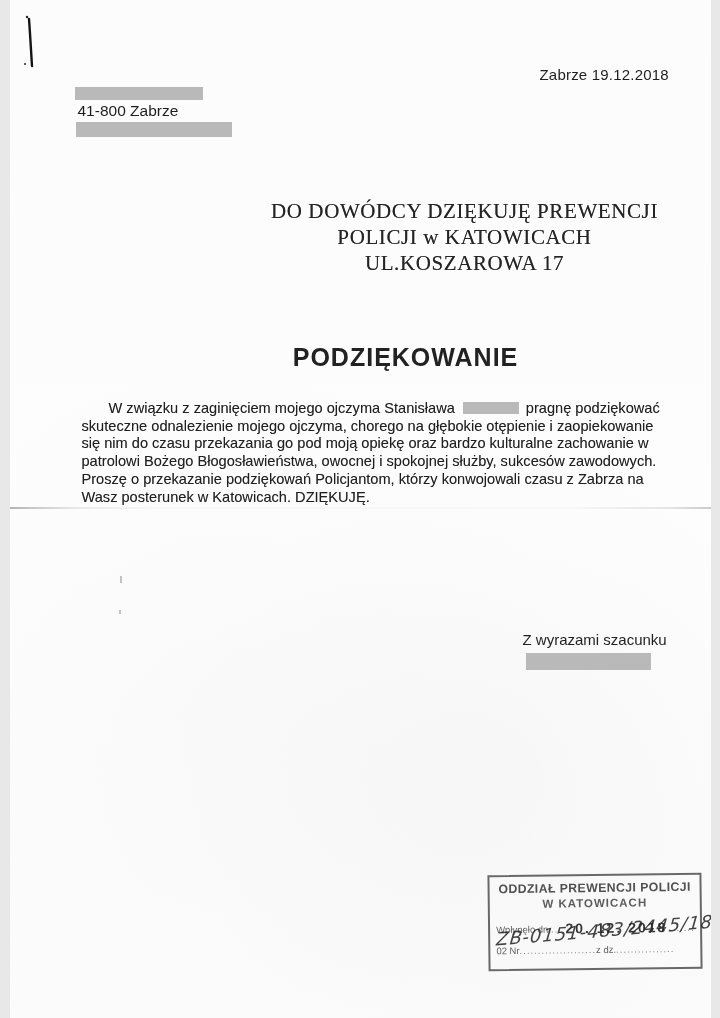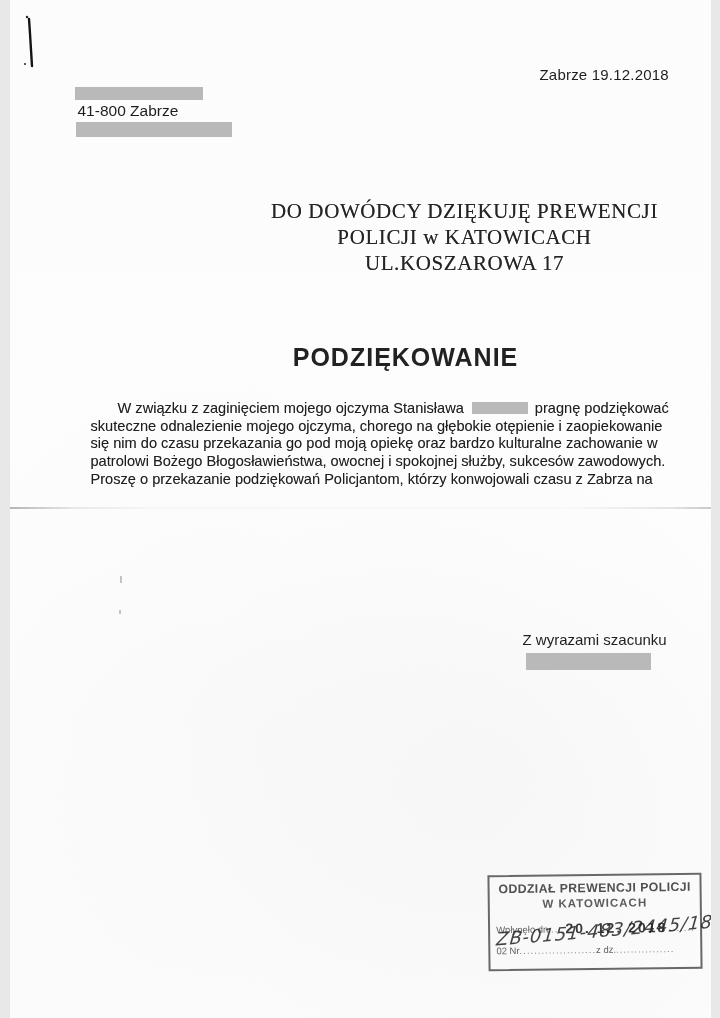--- a/index.html
+++ b/index.html
@@ -55,21 +55,21 @@
     padding-left:36px;
   }
 
   
   .body-text{
     position:absolute;left:72px;top:400px;width:588px;
     font-size:14.6px;line-height:17.7px;
     color:#1f1f1f;
     text-shadow:0 0 .4px rgba(40,40,40,.4);
   }
-  .body-text .line{white-space:nowrap;margin-left:9px;}
+  .body-text .line{white-space:nowrap;}
   .indent{display:inline-block;width:27px;}
   .redaction-inline{
     display:inline-block;width:56px;height:12px;background:#b9b9b9;
     transform:translateY(1px);margin:0 7px 0 8px;
   }
 
   
   .closing{position:absolute;left:513px;top:631px;font-size:15px;}
   .red-3{left:516px;top:653px;width:125px;height:17px;}
 
@@ -136,20 +136,21 @@
   </div>
 
   <div class="title">PODZIĘKOWANIE</div>
 
   <div class="body-text">
     <div class="line"><span class="indent"></span><span>W związku z zaginięciem mojego ojczyma Stanisława</span><span class="redaction-inline"></span><span>pragnę podziękować</span></div>
     <div class="line">skuteczne odnalezienie mojego ojczyma, chorego na głębokie otępienie i zaopiekowanie</div>
     <div class="line">się nim do czasu przekazania go pod moją opiekę oraz bardzo kulturalne zachowanie w</div>
     <div class="line">patrolowi Bożego Błogosławieństwa, owocnej i spokojnej służby, sukcesów zawodowych.</div>
     <div class="line">Proszę o przekazanie podziękowań Policjantom, którzy konwojowali  czasu z Zabrza na</div>
+    <div class="line">Wasz posterunek w Katowicach. DZIĘKUJĘ.</div>
   </div>
 
   <div class="closing">Z wyrazami szacunku</div>
   <div class="redaction red-3"></div>
 
   <div class="stamp">
     <div class="st-line1">ODDZIAŁ PREWENCJI POLICJI</div>
     <div class="st-line2">W KATOWICACH</div>
     <div class="st-row">
       <span>Wpłynęło dn.</span>

